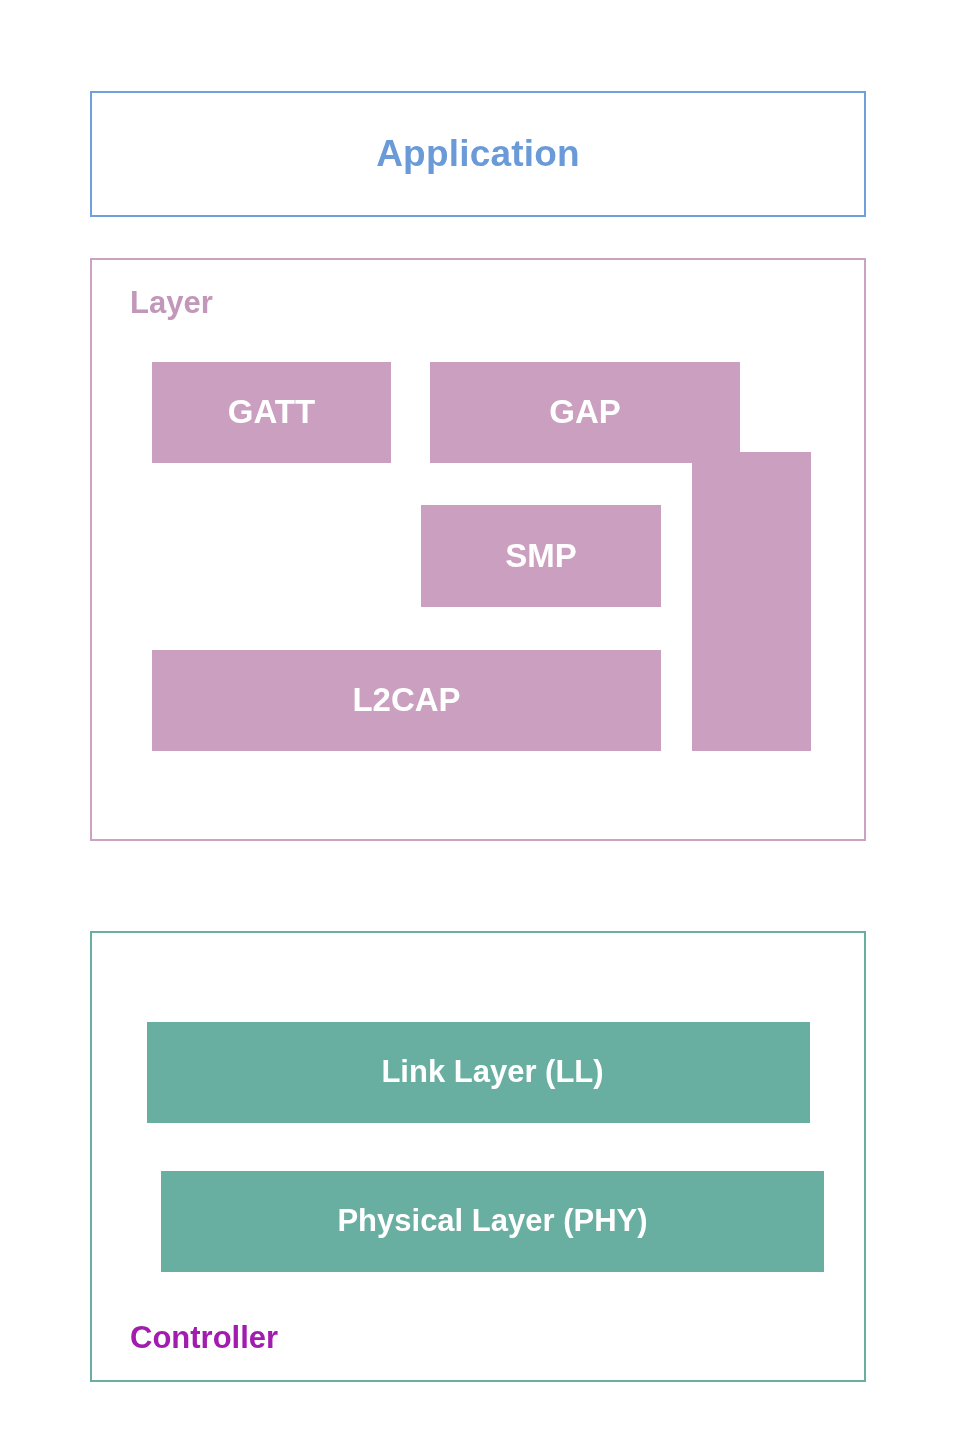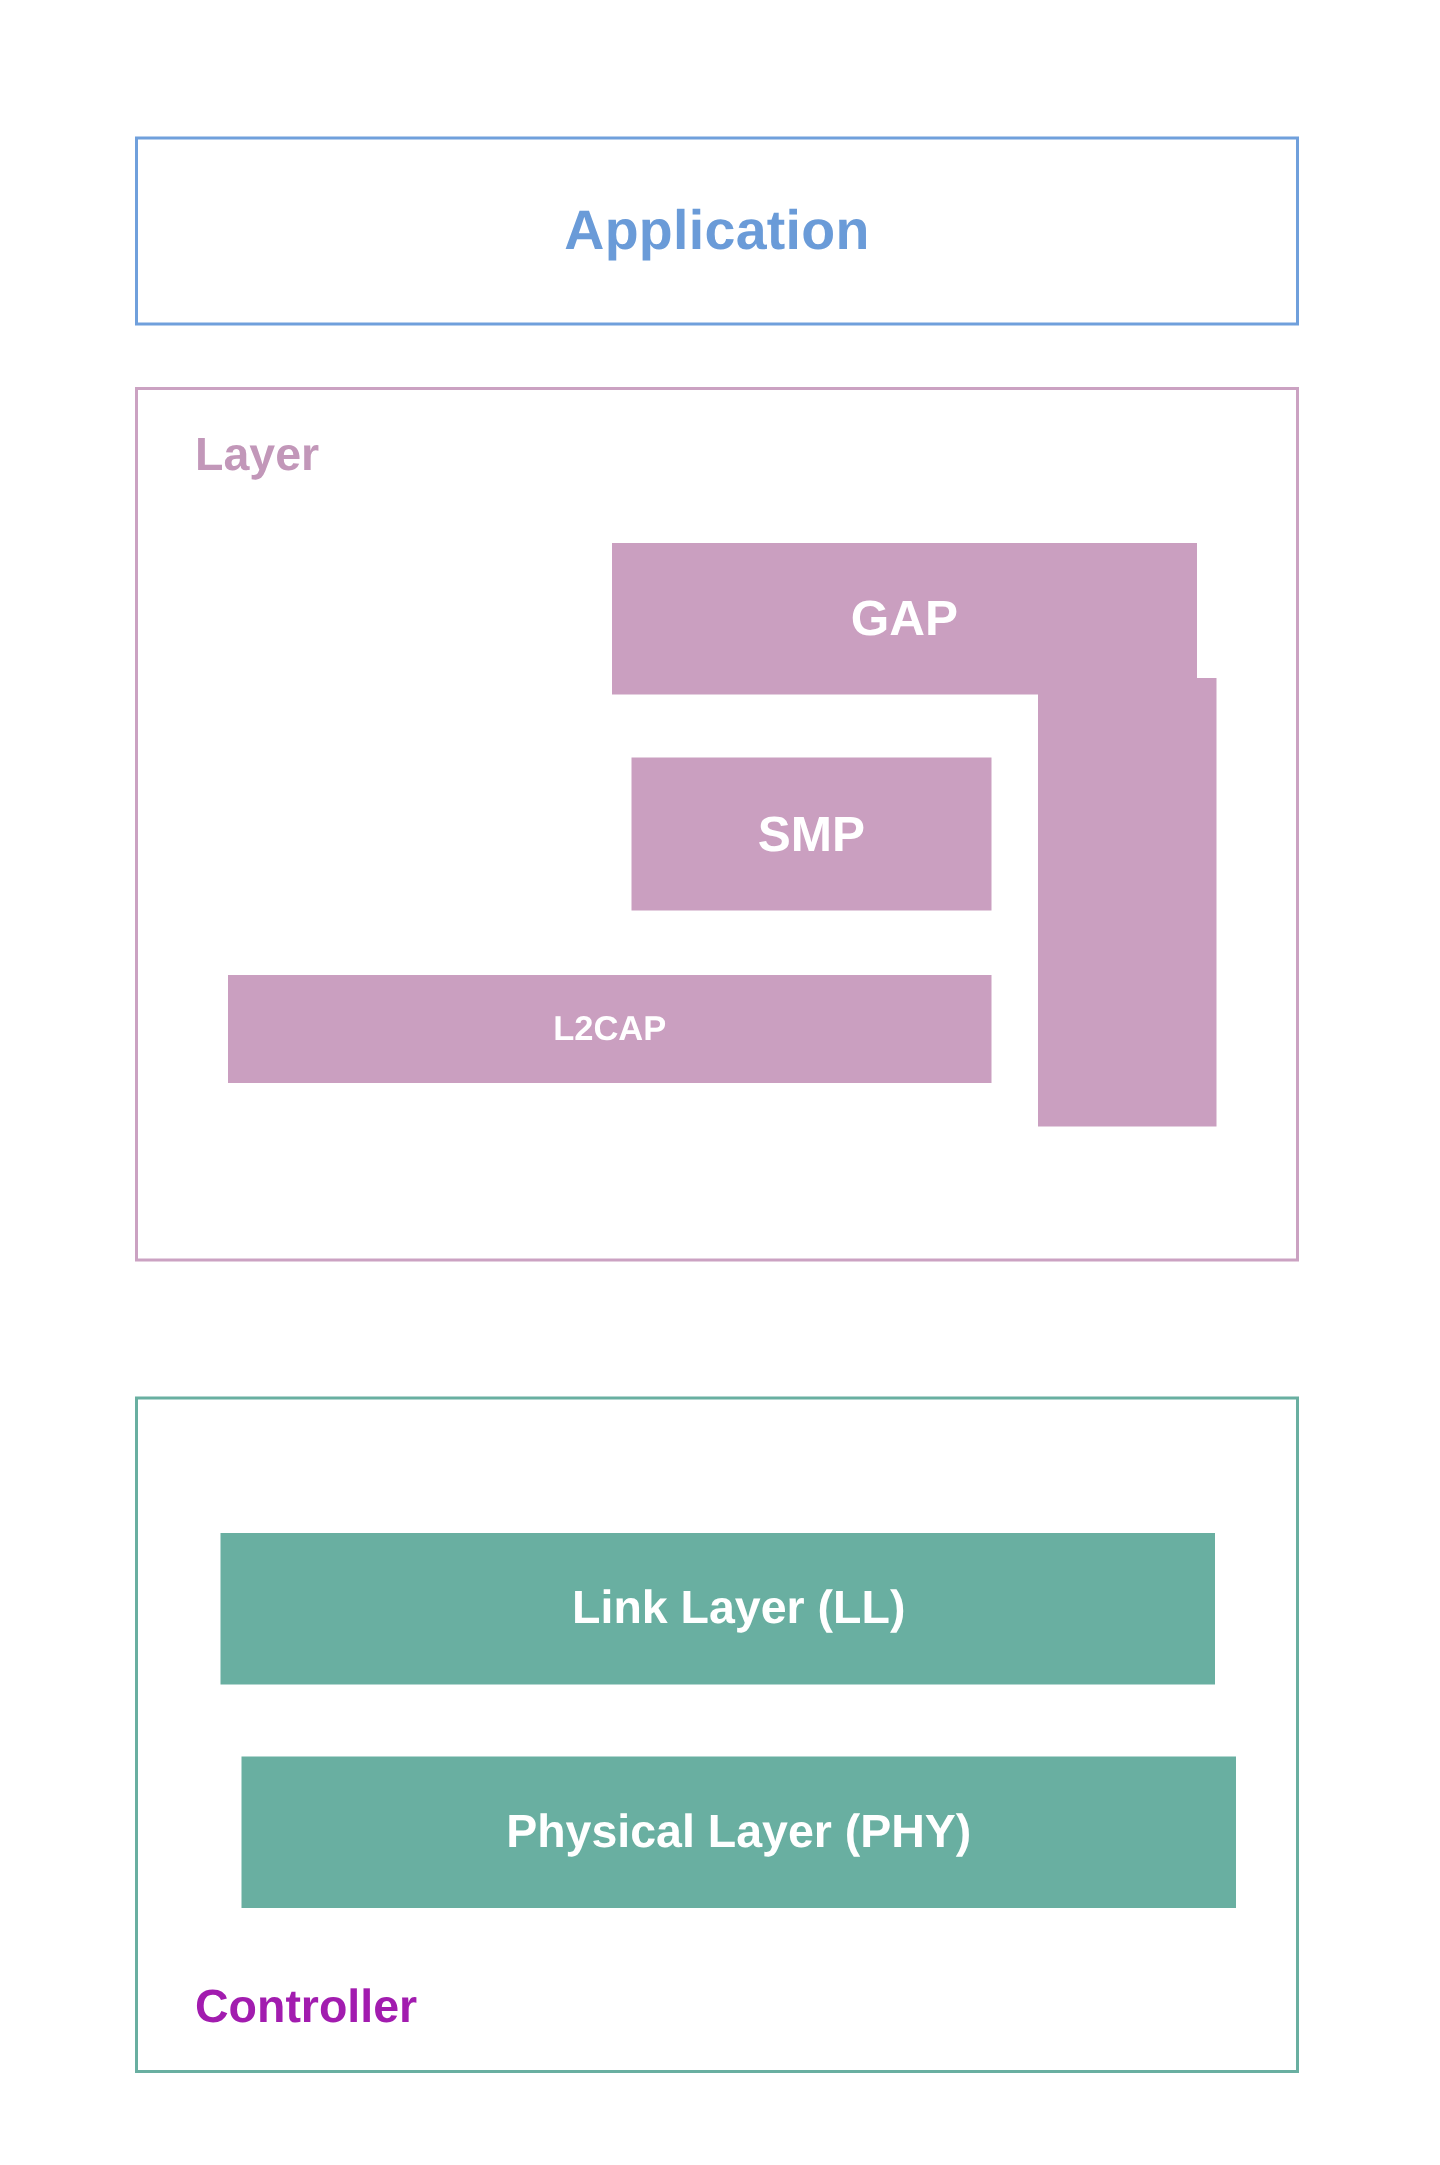--- a/index.html
+++ b/index.html
@@ -100,37 +100,37 @@
   .block-red    { background: #b44b48; }
   .block-teal   { background: #69afa1; }
 
   
   .gatt-block {
     left: 152px;  top: 362px;  width: 239px; height: 101px;
     font-size: 33px;
   }
   
   .gap-top {
-    left: 408px;  top: 362px;  width: 390px; height: 101px;
+    left: 430px;  top: 362px;  width: 310px; height: 101px;
     font-size: 33px;
   }
   .gap-col {
     left: 692px;  top: 452px;  width: 119px; height: 299px;
   }
   .att-block {
     left: 152px;  top: 505px;  width: 239px; height: 102px;
     font-size: 33px;
   }
   .smp-block {
     left: 421px;  top: 505px;  width: 240px; height: 102px;
     font-size: 33px;
   }
   .l2cap-block {
-    left: 152px;  top: 650px;  width: 509px; height: 72px;
-    font-size: 23px;
+    left: 152px;  top: 650px;  width: 509px; height: 101px;
+    font-size: 33px;
   }
 
   
   .hci-block {
     left: 120px;  top: 810px;  width: 720px; height: 151px;
     font-size: 31px;
     z-index: 5;
   }
 
   
@@ -150,20 +150,21 @@
 <div id="stack">
 
   <div class="container-box app-box">
     <span class="app-title">Application</span>
   </div>
 
   <div class="container-box host-box">
     <span class="host-title">Layer</span>
   </div>
 
+  <div class="block block-pink gatt-block">GATT</div>
 
   <div class="block block-pink gap-top">GAP</div>
 
   <div class="block block-pink gap-col"></div>
 
 
   <div class="block block-pink smp-block">SMP</div>
 
   <div class="block block-pink l2cap-block">L2CAP</div>
 

